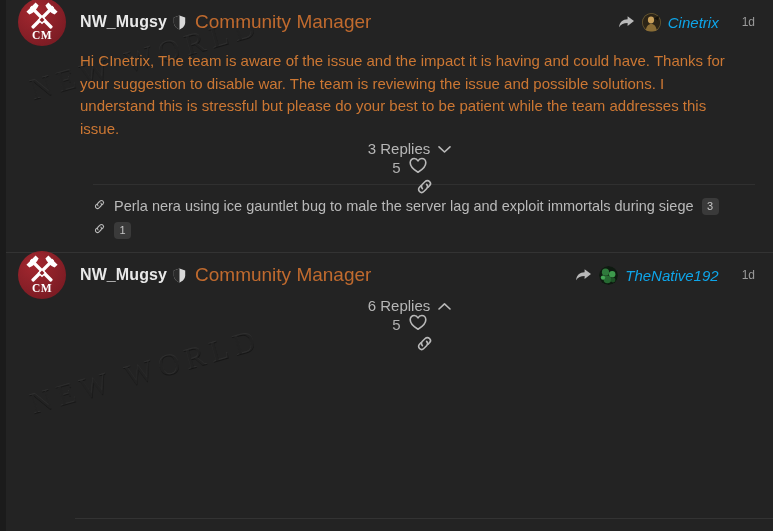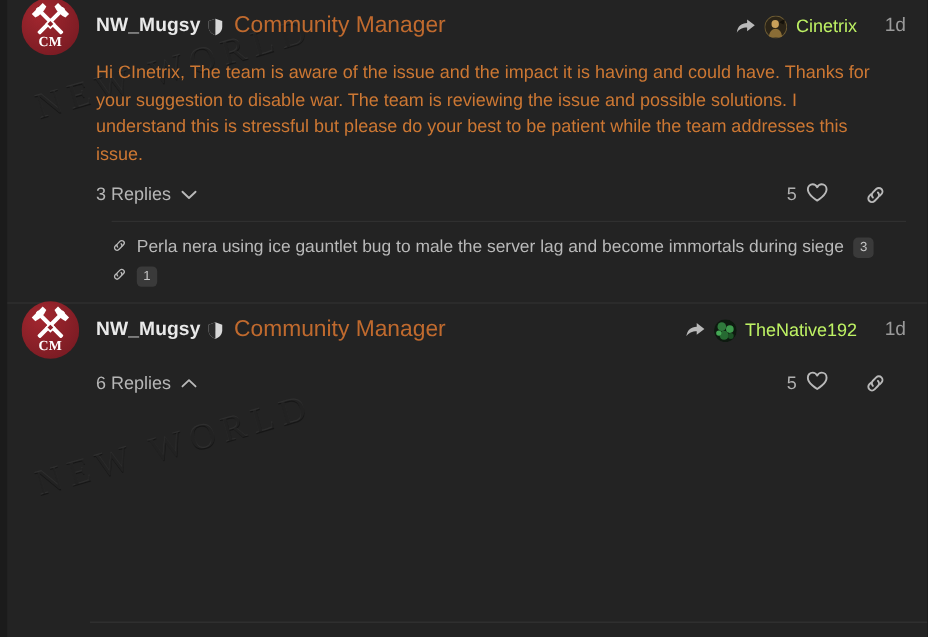--- a/index.html
+++ b/index.html
@@ -114,47 +114,50 @@
   }
   .reply-arrow { display: inline-flex; align-items: center; }
   .mini-avatar {
     width: 19px; height: 19px;
     border-radius: 50%;
     overflow: hidden;
     flex: 0 0 19px;
   }
   .mini-avatar svg { display:block; width: 19px; height: 19px; }
   .reply-to-name {
-    color: #bef264;
+    color: #0ea5e9;
     font-size: 15px;
     white-space: nowrap;
+    font-style: italic;
   }
   .timestamp {
     color: #9a9a9a;
-    font-size: 16px;
+    font-size: 12px;
     margin-left: 16px;
     white-space: nowrap;
   }
 
   
   .post-body {
     color: #cc7733;
     font-size: 15px;
     line-height: 22.5px;
     padding-left: 62px;
     padding-right: 16px;
     padding-top: 6px;
   }
 
   
   .post-footer {
     display: flex;
+    align-items: center;
     padding-left: 62px;
     padding-right: 16px;
     height: 44px;
+    flex-direction: column;
   }
   .replies-toggle {
     display: flex;
     align-items: center;
     gap: 8px;
     color: #b6b6b6;
     font-size: 15px;
     cursor: pointer;
   }
   .footer-spacer { flex: 1 1 auto; }
@@ -307,21 +310,21 @@
     <div class="linked-sep"></div>
 
     <div class="linked-list">
       <div class="linked-item">
         <span>
           <svg width="13" height="13" viewBox="0 0 19 19" xmlns="http://www.w3.org/2000/svg" aria-hidden="true">
             <path d="M7.4 11.6 C6.2 10.4 6.2 8.5 7.4 7.3 L10.2 4.5 C11.4 3.3 13.3 3.3 14.5 4.5 C15.7 5.7 15.7 7.6 14.5 8.8 L13.1 10.2" class="icon-stroke" stroke-width="2" stroke-linecap="round"></path>
             <path d="M11.6 7.4 C12.8 8.6 12.8 10.5 11.6 11.7 L8.8 14.5 C7.6 15.7 5.7 15.7 4.5 14.5 C3.3 13.3 3.3 11.4 4.5 10.2 L5.9 8.8" class="icon-stroke" stroke-width="2" stroke-linecap="round"></path>
           </svg>
         </span>
-        <span class="linked-title">Perla nera using ice gauntlet bug to male the server lag and become immortals during siege</span>
+        <span class="linked-title">Perla nera using ice gauntlet bug to male the server lag and exploit immortals during siege</span>
         <span class="count-badge">3</span>
       </div>
       <div class="linked-item">
         <span>
           <svg width="13" height="13" viewBox="0 0 19 19" xmlns="http://www.w3.org/2000/svg" aria-hidden="true">
             <path d="M7.4 11.6 C6.2 10.4 6.2 8.5 7.4 7.3 L10.2 4.5 C11.4 3.3 13.3 3.3 14.5 4.5 C15.7 5.7 15.7 7.6 14.5 8.8 L13.1 10.2" class="icon-stroke" stroke-width="2" stroke-linecap="round"></path>
             <path d="M11.6 7.4 C12.8 8.6 12.8 10.5 11.6 11.7 L8.8 14.5 C7.6 15.7 5.7 15.7 4.5 14.5 C3.3 13.3 3.3 11.4 4.5 10.2 L5.9 8.8" class="icon-stroke" stroke-width="2" stroke-linecap="round"></path>
           </svg>
         </span>
         <span class="count-badge">1</span>

